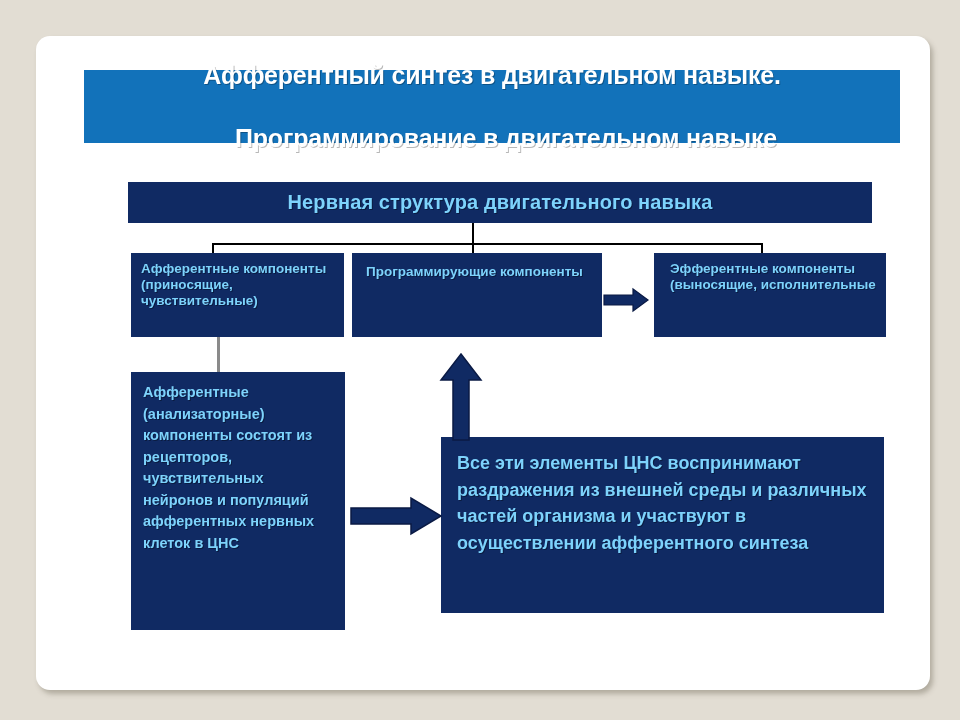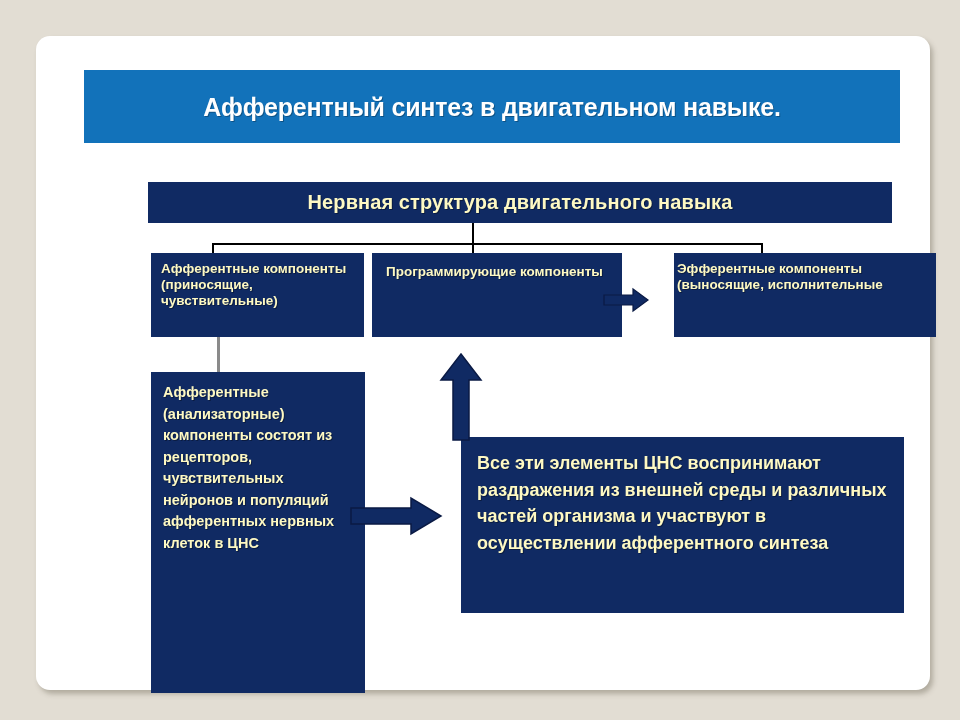--- a/index.html
+++ b/index.html
@@ -52,24 +52,23 @@
     text-shadow: 1px 1px 0 rgba(0,0,0,0.28);
   }
   #header-banner .hline.l2 {
     padding-left: 28px;
   }
 
   
   .navy-box {
     position: absolute;
     background: #102a63;
-    color: #fef9c3;
+    color: #7dd3fc;
     box-sizing: border-box;
     text-shadow: 1px 1px 0 rgba(0,0,0,0.35);
-    margin-left: 20px;
   }
 
   
   #structure-title-box {
     left: 128px;
     top: 182px;
     width: 744px;
     height: 41px;
     display: flex;
     align-items: center;
@@ -114,36 +113,36 @@
   #box-programming {
     left: 352px;
     top: 253px;
     width: 250px;
     height: 84px;
     padding: 11px 8px 4px 14px;
   }
   #box-efferent {
     left: 654px;
     top: 253px;
-    width: 262px;
+    width: 232px;
     height: 84px;
-    padding: 8px 8px 0 3px;
+    padding: 8px 8px 0 16px;
   }
   .small-label {
     font-size: 13.5px;
     font-weight: bold;
     line-height: 16px;
   }
 
   
   #box-afferent-detail {
     left: 131px;
     top: 372px;
     width: 214px;
-    height: 321px;
+    height: 258px;
     padding: 10px 8px 0 12px;
   }
   #box-afferent-detail .txt {
     font-size: 14.5px;
     font-weight: bold;
     line-height: 21.5px;
   }
 
   
   #box-summary {
@@ -168,20 +167,21 @@
   #arrow-right-svg  { left: 349px; top: 496px; }
   #arrow-mid-svg    { left: 603px; top: 288px; }
 </style>
 </head>
 <body>
 
 <div id="slide-card"></div>
 
 <div id="header-banner">
   <div class="hline l1">Афферентный синтез в двигательном навыке.</div>
+  <div class="hline l2">Программирование в двигательном навыке</div>
 </div>
 
 <div class="navy-box" id="structure-title-box">
   <span class="txt">Нервная структура двигательного навыка</span>
 </div>
 
 <div class="conn" id="conn-stem"></div>
 <div class="conn" id="conn-bar"></div>
 <div class="conn" id="conn-leg-left"></div>
 <div class="conn" id="conn-leg-mid"></div>

